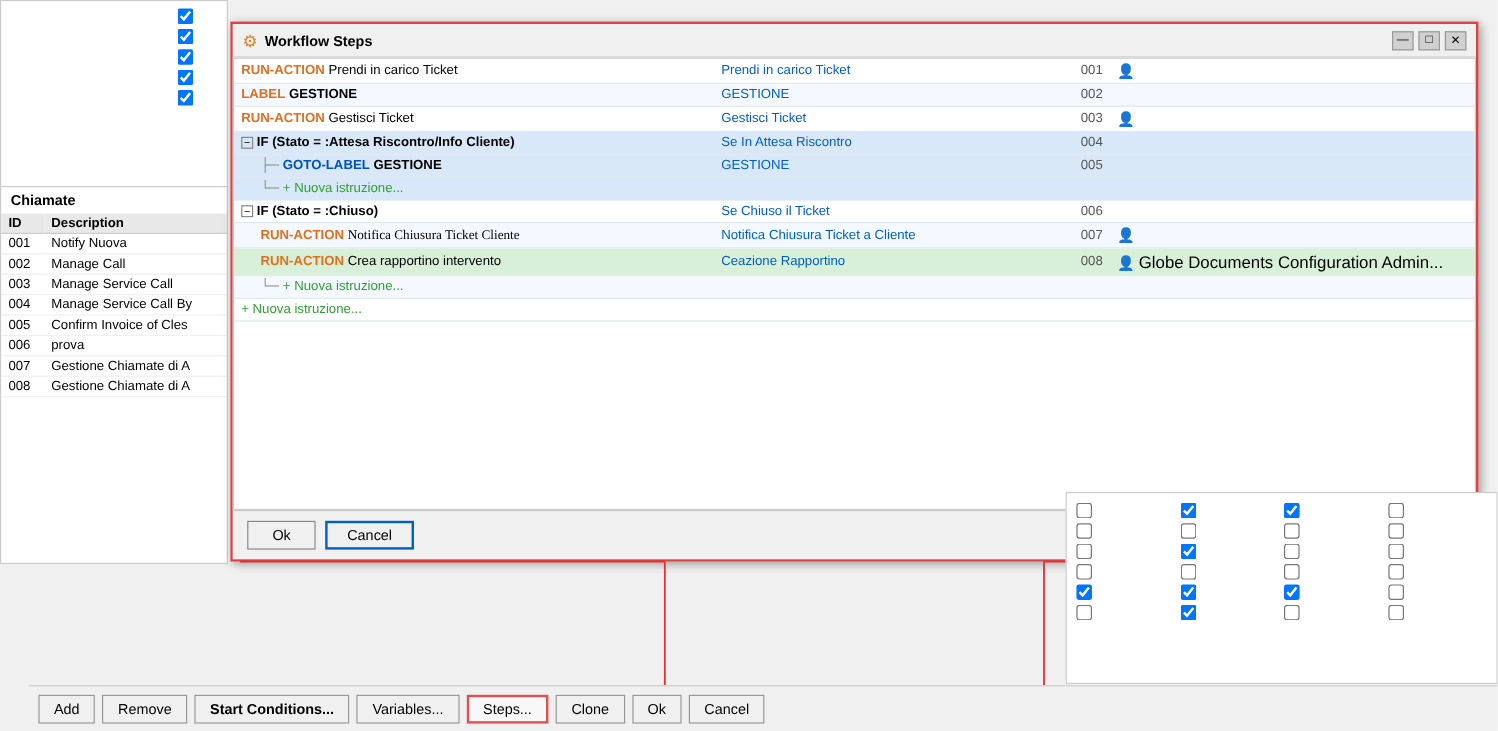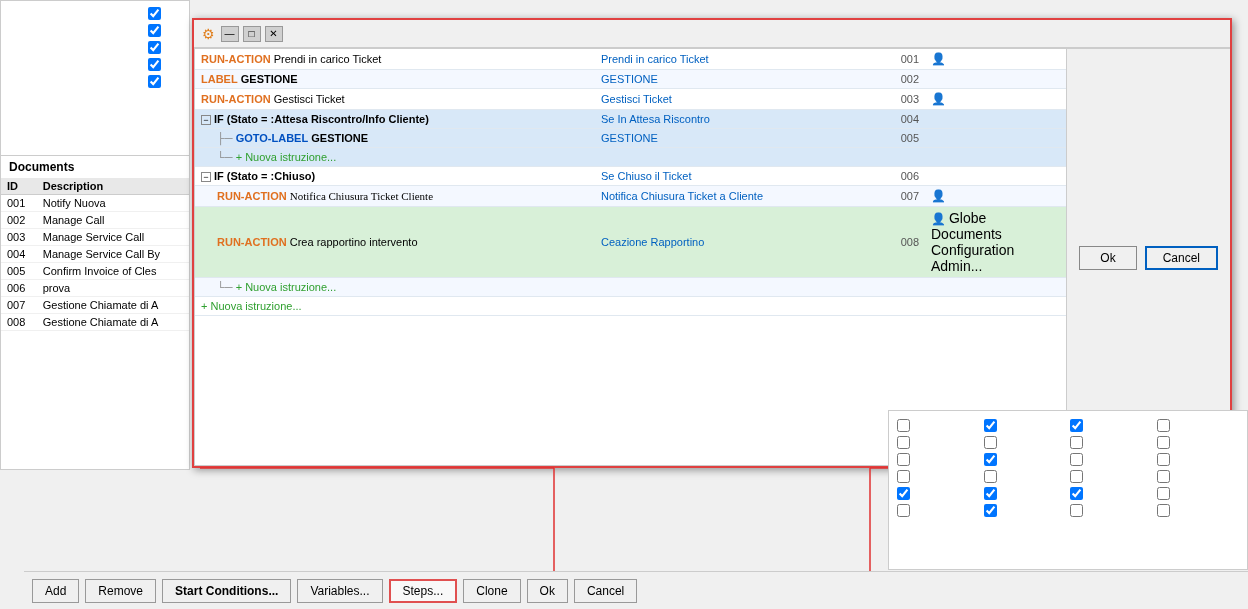--- a/index.html
+++ b/index.html
@@ -206,21 +206,21 @@
       font-size: 10px;
       cursor: pointer;
       display: flex;
       align-items: center;
       justify-content: center;
     }
 
     
     .modal-content {
       display: flex;
-      flex-direction: row;
+      flex-direction: column;
       height: calc(100% - 28px);
     }
 
     .modal-table-area {
       flex: 1;
       overflow: auto;
       background: #fff;
       border: 1px solid #ccc;
       margin: 0;
     }
@@ -311,21 +311,21 @@
     <div class="checkbox-row">
       <input type="checkbox" checked="" style="">
     </div>
     <div class="checkbox-row">
       <input type="checkbox" checked="" style="">
     </div>
   </div>
 </div>
 
 <div class="workflows-section">
-  <div class="workflows-title">Documents</div>
+  <div class="workflows-title">Chiamate</div>
   <table class="workflows-table">
     <thead>
       <tr>
         <th>ID</th>
         <th>Description</th>
       </tr>
     </thead>
     <tbody id="workflows-tbody">
     <tr>
           <td>001</td>
@@ -361,20 +361,21 @@
         </tr>
       </tbody>
   </table>
 </div>
 
 <div class="modal-overlay">
   <div class="modal-dialog">
 
     <div class="modal-titlebar">
       <span class="modal-title-icon">⚙</span>
+      <span class="modal-title-text">Workflow Steps</span>
       <div class="modal-controls">
         <button class="modal-ctrl-btn">—</button>
         <button class="modal-ctrl-btn">□</button>
         <button class="modal-ctrl-btn">✕</button>
       </div>
     </div>
 
     <div class="modal-content">
       <div class="modal-table-area">
         <table class="steps-table">

